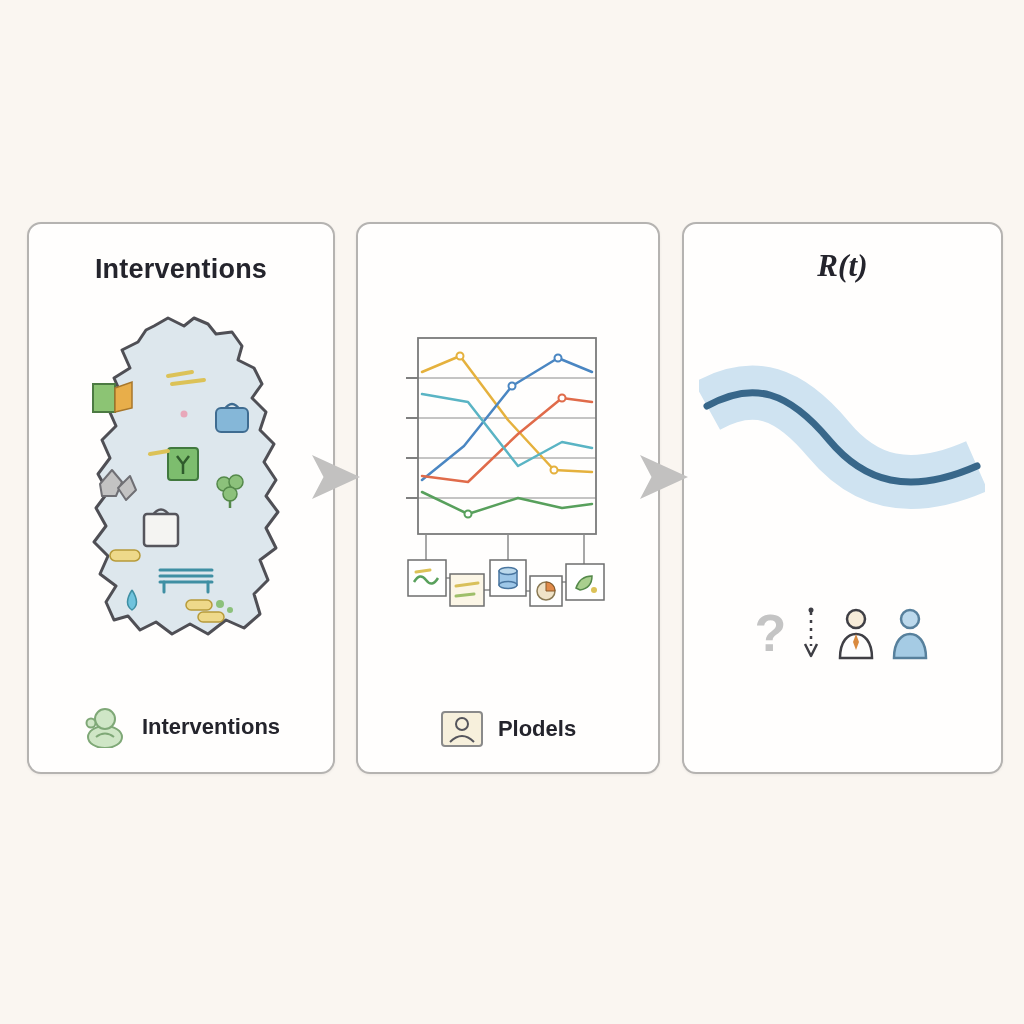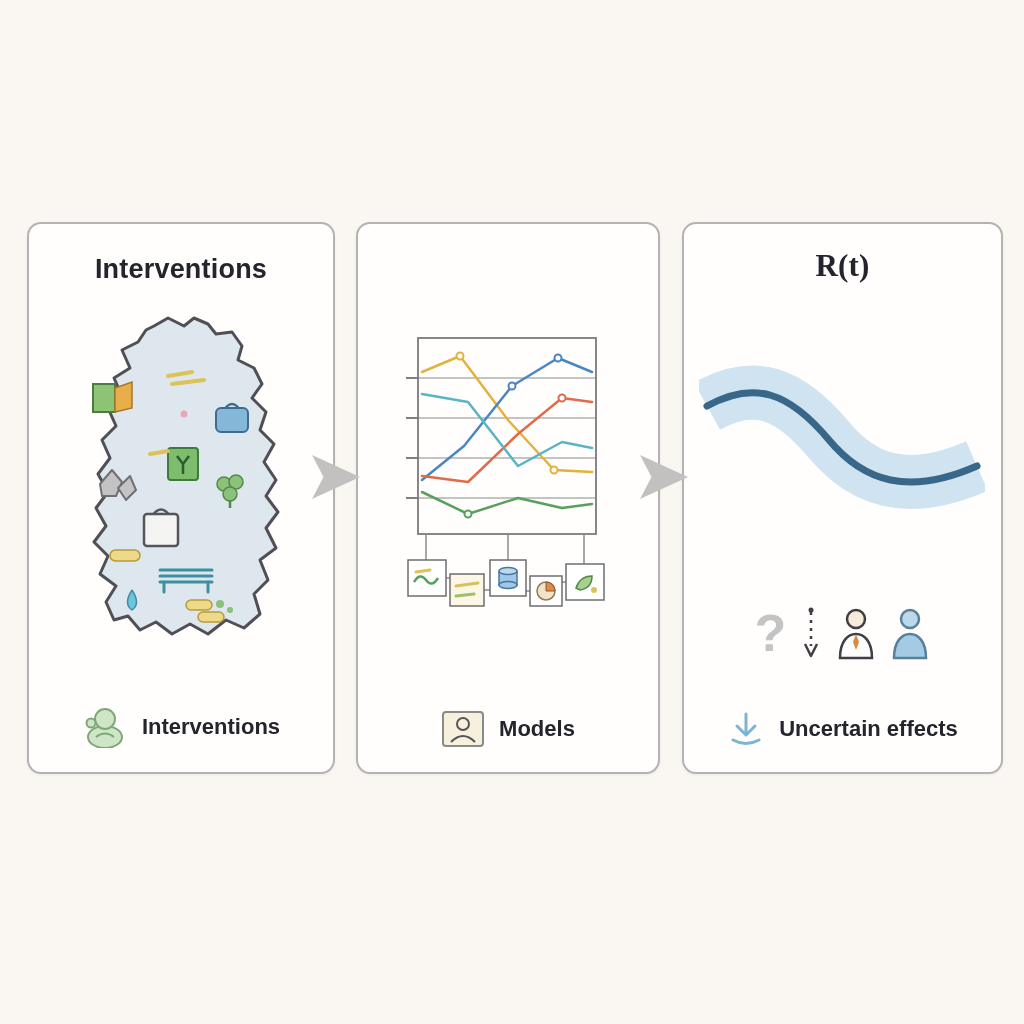--- a/index.html
+++ b/index.html
@@ -4,21 +4,21 @@
 <style>
   html,body{margin:0;padding:0;background:#faf6f1;}
   .stage{position:relative;width:1024px;height:1024px;background:#faf6f1;overflow:hidden;
          font-family:"Liberation Sans",sans-serif;color:#24242c;padding-left:40px;}
   .card{position:absolute;top:222px;height:548px;background:#fffefd;
         border:2px solid #b5b3b1;border-radius:14px;box-shadow:0 1px 3px rgba(0,0,0,.06);}
   #card-interventions{left:27px;width:304px;}
   #card-models{left:356px;width:300px;}
   #card-rt{left:682px;width:317px;}
   .card-title{text-align:center;margin-top:30px;font-size:27px;font-weight:700;letter-spacing:.2px;}
-  .rt-title{font-family:"Liberation Serif",serif;font-size:31px;margin-top:24px;}
+  .rt-title{font-family:"Liberation Serif",serif;font-style:italic;font-size:31px;margin-top:24px;}
   .map-svg{position:absolute;left:27px;top:88px;}
   .chart-svg{position:absolute;left:28px;top:104px;}
   .rt-svg{position:absolute;left:15px;top:112px;}
   .uncertain-row{position:absolute;top:382px;left:0;width:100%;display:flex;
                  justify-content:center;align-items:center;gap:14px;}
   .qmark{font-size:52px;font-weight:700;color:#c4c4c4;line-height:1;}
   .caption-row{position:absolute;bottom:24px;left:0;width:100%;display:flex;
                justify-content:center;align-items:center;gap:14px;}
   .caption-label{font-size:22px;font-weight:700;color:#24242c;}
   .flow-arrow{position:absolute;width:48px;height:58px;background:#c2c1c0;
@@ -180,21 +180,21 @@
         </g>
       </g>
     </svg>
 
     <div class="caption-row">
       <svg width="44" height="38" viewBox="0 0 44 38">
         <rect x="2" y="2" width="40" height="34" rx="3" fill="#f7f0dc" stroke="#8a8a8a" stroke-width="2"></rect>
         <circle cx="22" cy="14" r="6" fill="none" stroke="#55555c" stroke-width="2"></circle>
         <path d="M10,32 q12,-12 24,0" fill="none" stroke="#55555c" stroke-width="2"></path>
       </svg>
-      <span class="caption-label">Models</span>
+      <span class="caption-label">Plodels</span>
     </div>
   </div>
 
   <div class="card" id="card-rt">
     <div class="card-title rt-title">R(t)</div>
 
     <svg class="rt-svg" width="286" height="200" viewBox="0 0 286 200">
       <path d="M 8,70 C 55,44 90,56 130,104 C 165,146 210,160 278,130" fill="none" stroke="#cfe3f1" stroke-width="54" stroke-linecap="butt"></path>
       <path d="M 8,70 C 55,44 90,56 130,104 C 165,146 210,160 278,130" fill="none" stroke="#38678a" stroke-width="7" stroke-linecap="round"></path>
     </svg>
@@ -210,28 +210,18 @@
         <circle cx="20" cy="13" r="9" fill="#f7ecd9" stroke="#3f3f45" stroke-width="2.5"></circle>
         <path d="M4,52 C4,35 12,28 20,28 C28,28 36,35 36,52 Z" fill="#fdfdfd" stroke="#3f3f45" stroke-width="2.5"></path>
         <path d="M20,28 l3,8 -3,8 -3,-8 z" fill="#d98a3f"></path>
       </svg>
       <svg width="40" height="54" viewBox="0 0 40 54">
         <circle cx="20" cy="13" r="9" fill="#bcd9ec" stroke="#57809c" stroke-width="2.5"></circle>
         <path d="M4,52 C4,35 12,28 20,28 C28,28 36,35 36,52 Z" fill="#a5cbe4" stroke="#57809c" stroke-width="2.5"></path>
       </svg>
     </div>
 
-    <div class="caption-row">
-      <svg width="38" height="38" viewBox="0 0 38 38">
-        <g stroke="#7ab4d6" stroke-width="3" fill="none" stroke-linecap="round" stroke-linejoin="round">
-          <line x1="19" y1="4" x2="19" y2="24"></line>
-          <path d="M10,16 L19,25 L28,16"></path>
-          <path d="M6,30 Q19,37 32,30"></path>
-        </g>
-      </svg>
-      <span class="caption-label">Uncertain effects</span>
-    </div>
   </div>
 
   <div class="flow-arrow" id="flow-arrow-1"></div>
   <div class="flow-arrow" id="flow-arrow-2"></div>
 
 </div>
 
 </body></html>

